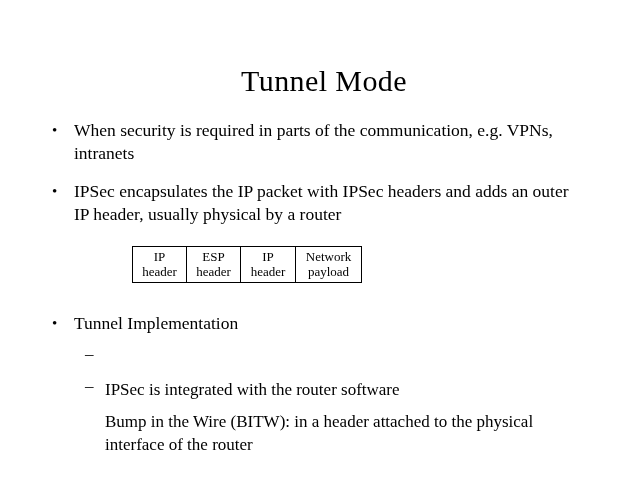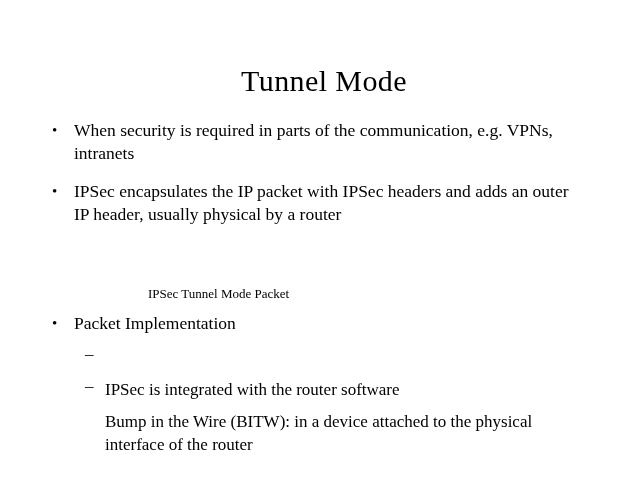--- a/index.html
+++ b/index.html
@@ -126,31 +126,54 @@
   <div class="bullet b1">
     <span class="marker">•</span>
     <span class="btext">When security is required in parts of the communication, e.g. VPNs, intranets</span>
   </div>
 
   <div class="bullet b2">
     <span class="marker">•</span>
     <span class="btext">IPSec encapsulates the IP packet with IPSec headers and adds an outer IP header, usually physical by a router</span>
   </div>
 
+  <div class="packet-wrap">
+    <table class="packet-table">
+      <tbody>
+          <tr>
+        <td class="cw-1">
+          <span class="l1">IP</span>
+          <span class="l2">header</span>
+        </td>
+        <td class="cw-2">
+          <span class="l1">ESP</span>
+          <span class="l2">header</span>
+        </td>
+        <td class="cw-3">
+          <span class="l1">IP</span>
+          <span class="l2">header</span>
+        </td>
+        <td class="cw-4">
+          <span class="l1">Network</span>
+          <span class="l2">payload</span>
+        </td>
+      </tr>
+    </tbody>
+      </table>
+  </div>
 
-  <div class="packet-caption">IPSec Tunnel Mode Packet</div>
 
   <div class="bullet b3">
     <span class="marker">•</span>
-    <span class="btext">Packet Implementation</span>
+    <span class="btext">Tunnel Implementation</span>
   </div>
 
   <div class="subbullet s1">
     <span class="marker">–</span>
     <span class="btext">IPSec is integrated with the router software</span>
   </div>
 
   <div class="subbullet s2">
     <span class="marker">–</span>
-    <span class="btext">Bump in the Wire (BITW):  in a device attached to the physical interface of the router</span>
+    <span class="btext">Bump in the Wire (BITW):  in a header attached to the physical interface of the router</span>
   </div>
 
 </div>
 
 </body></html>

